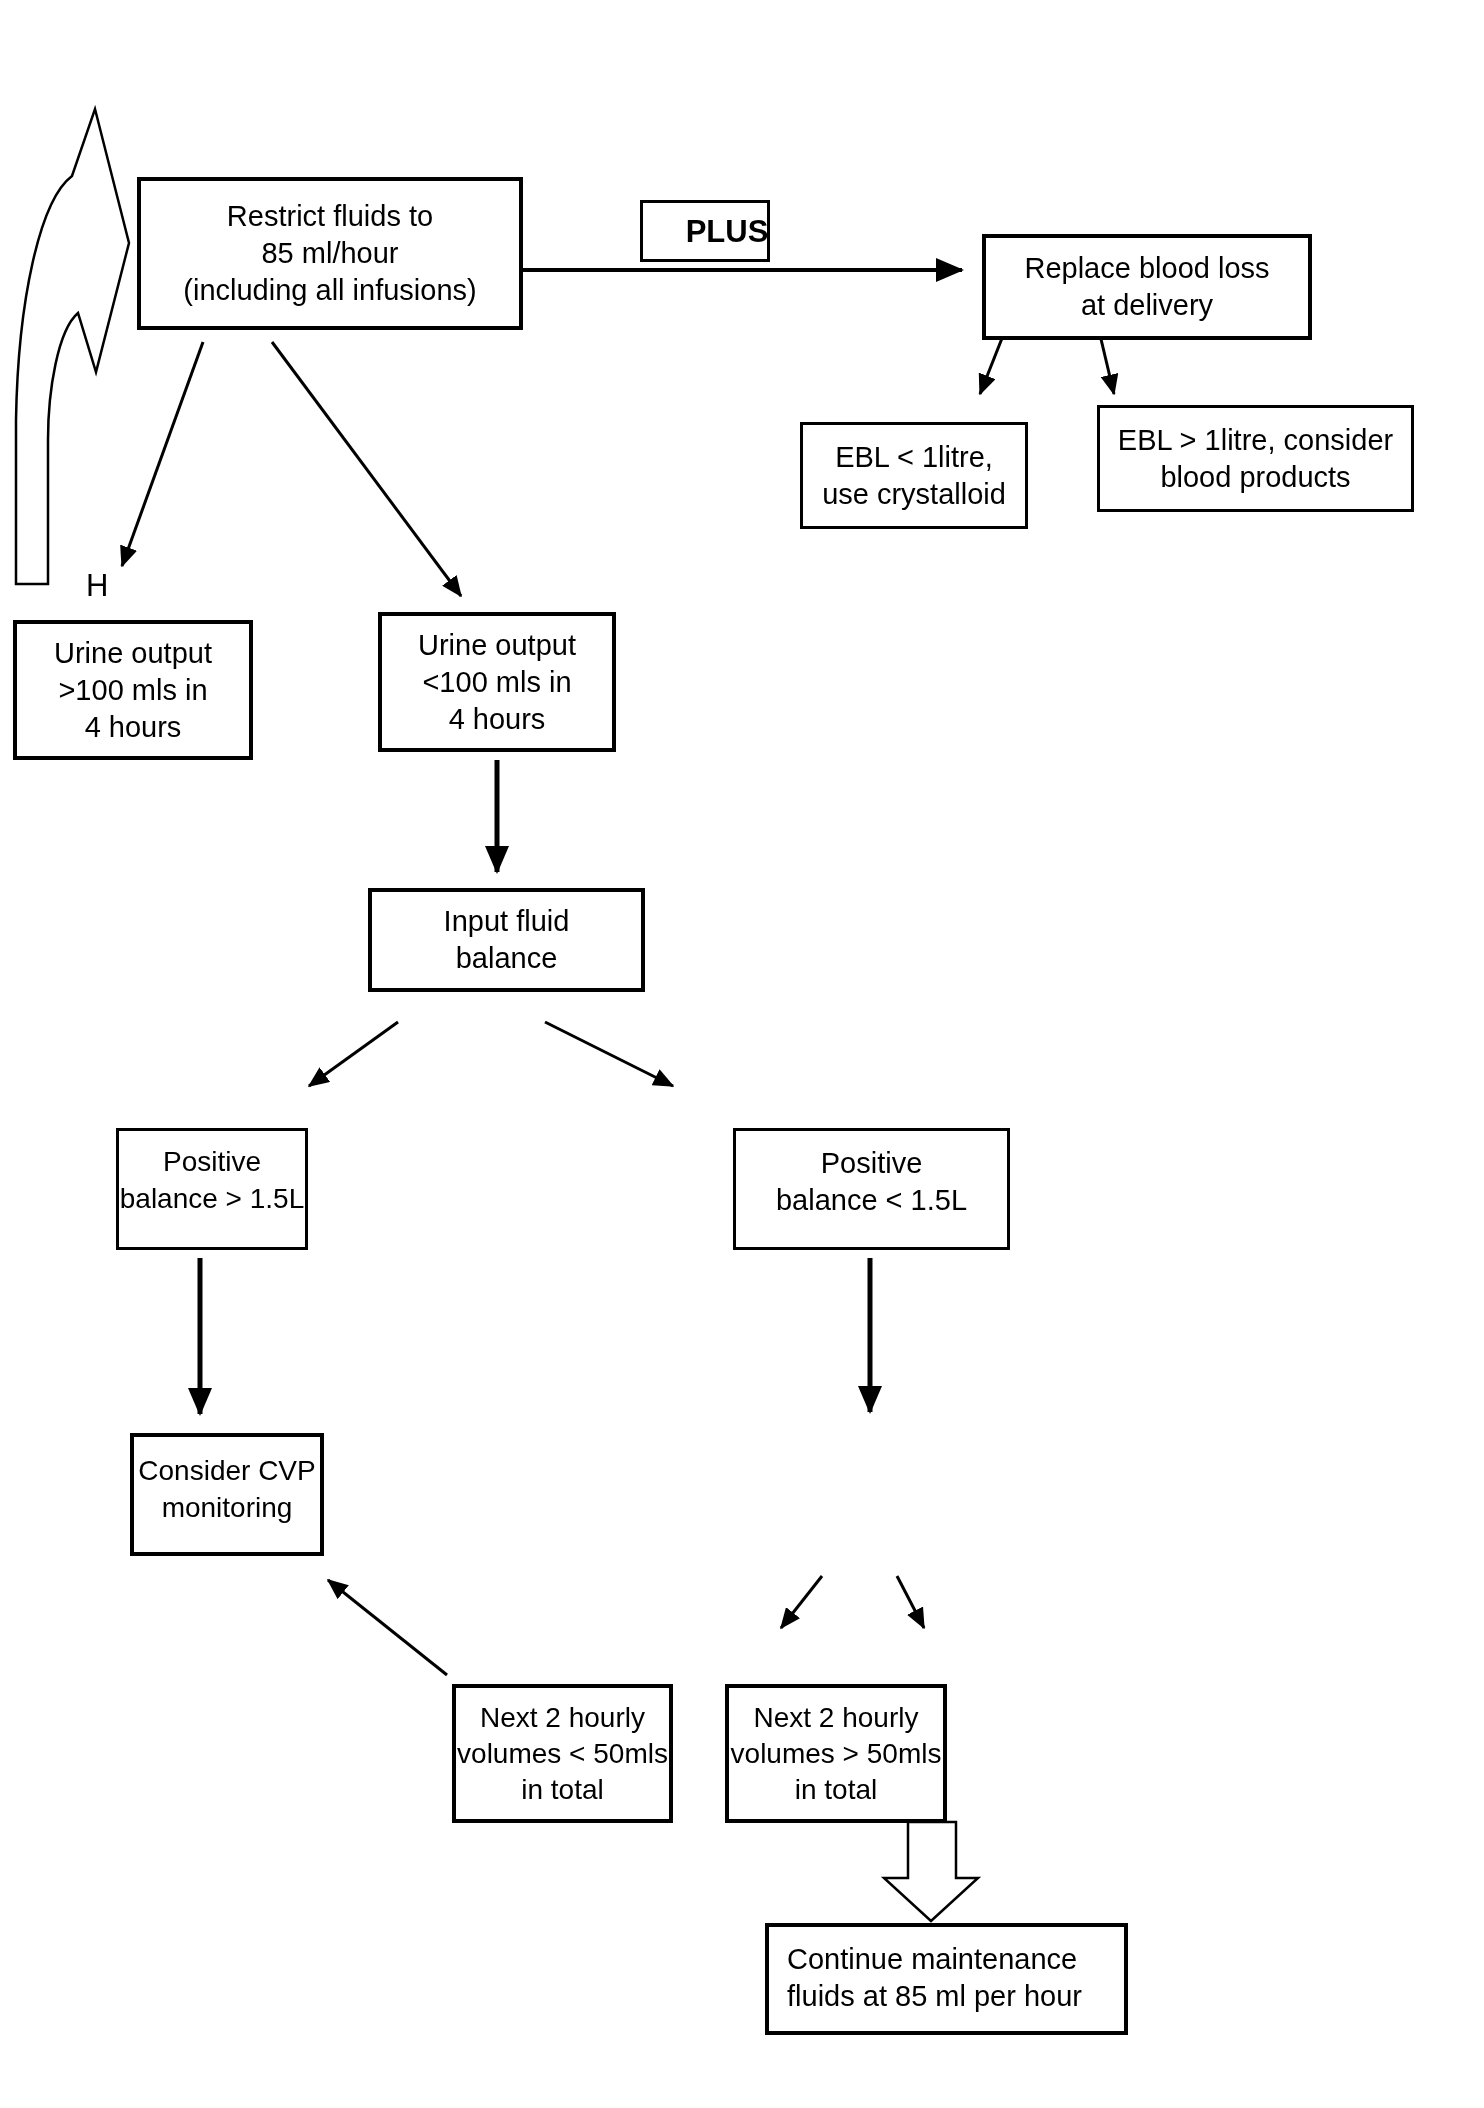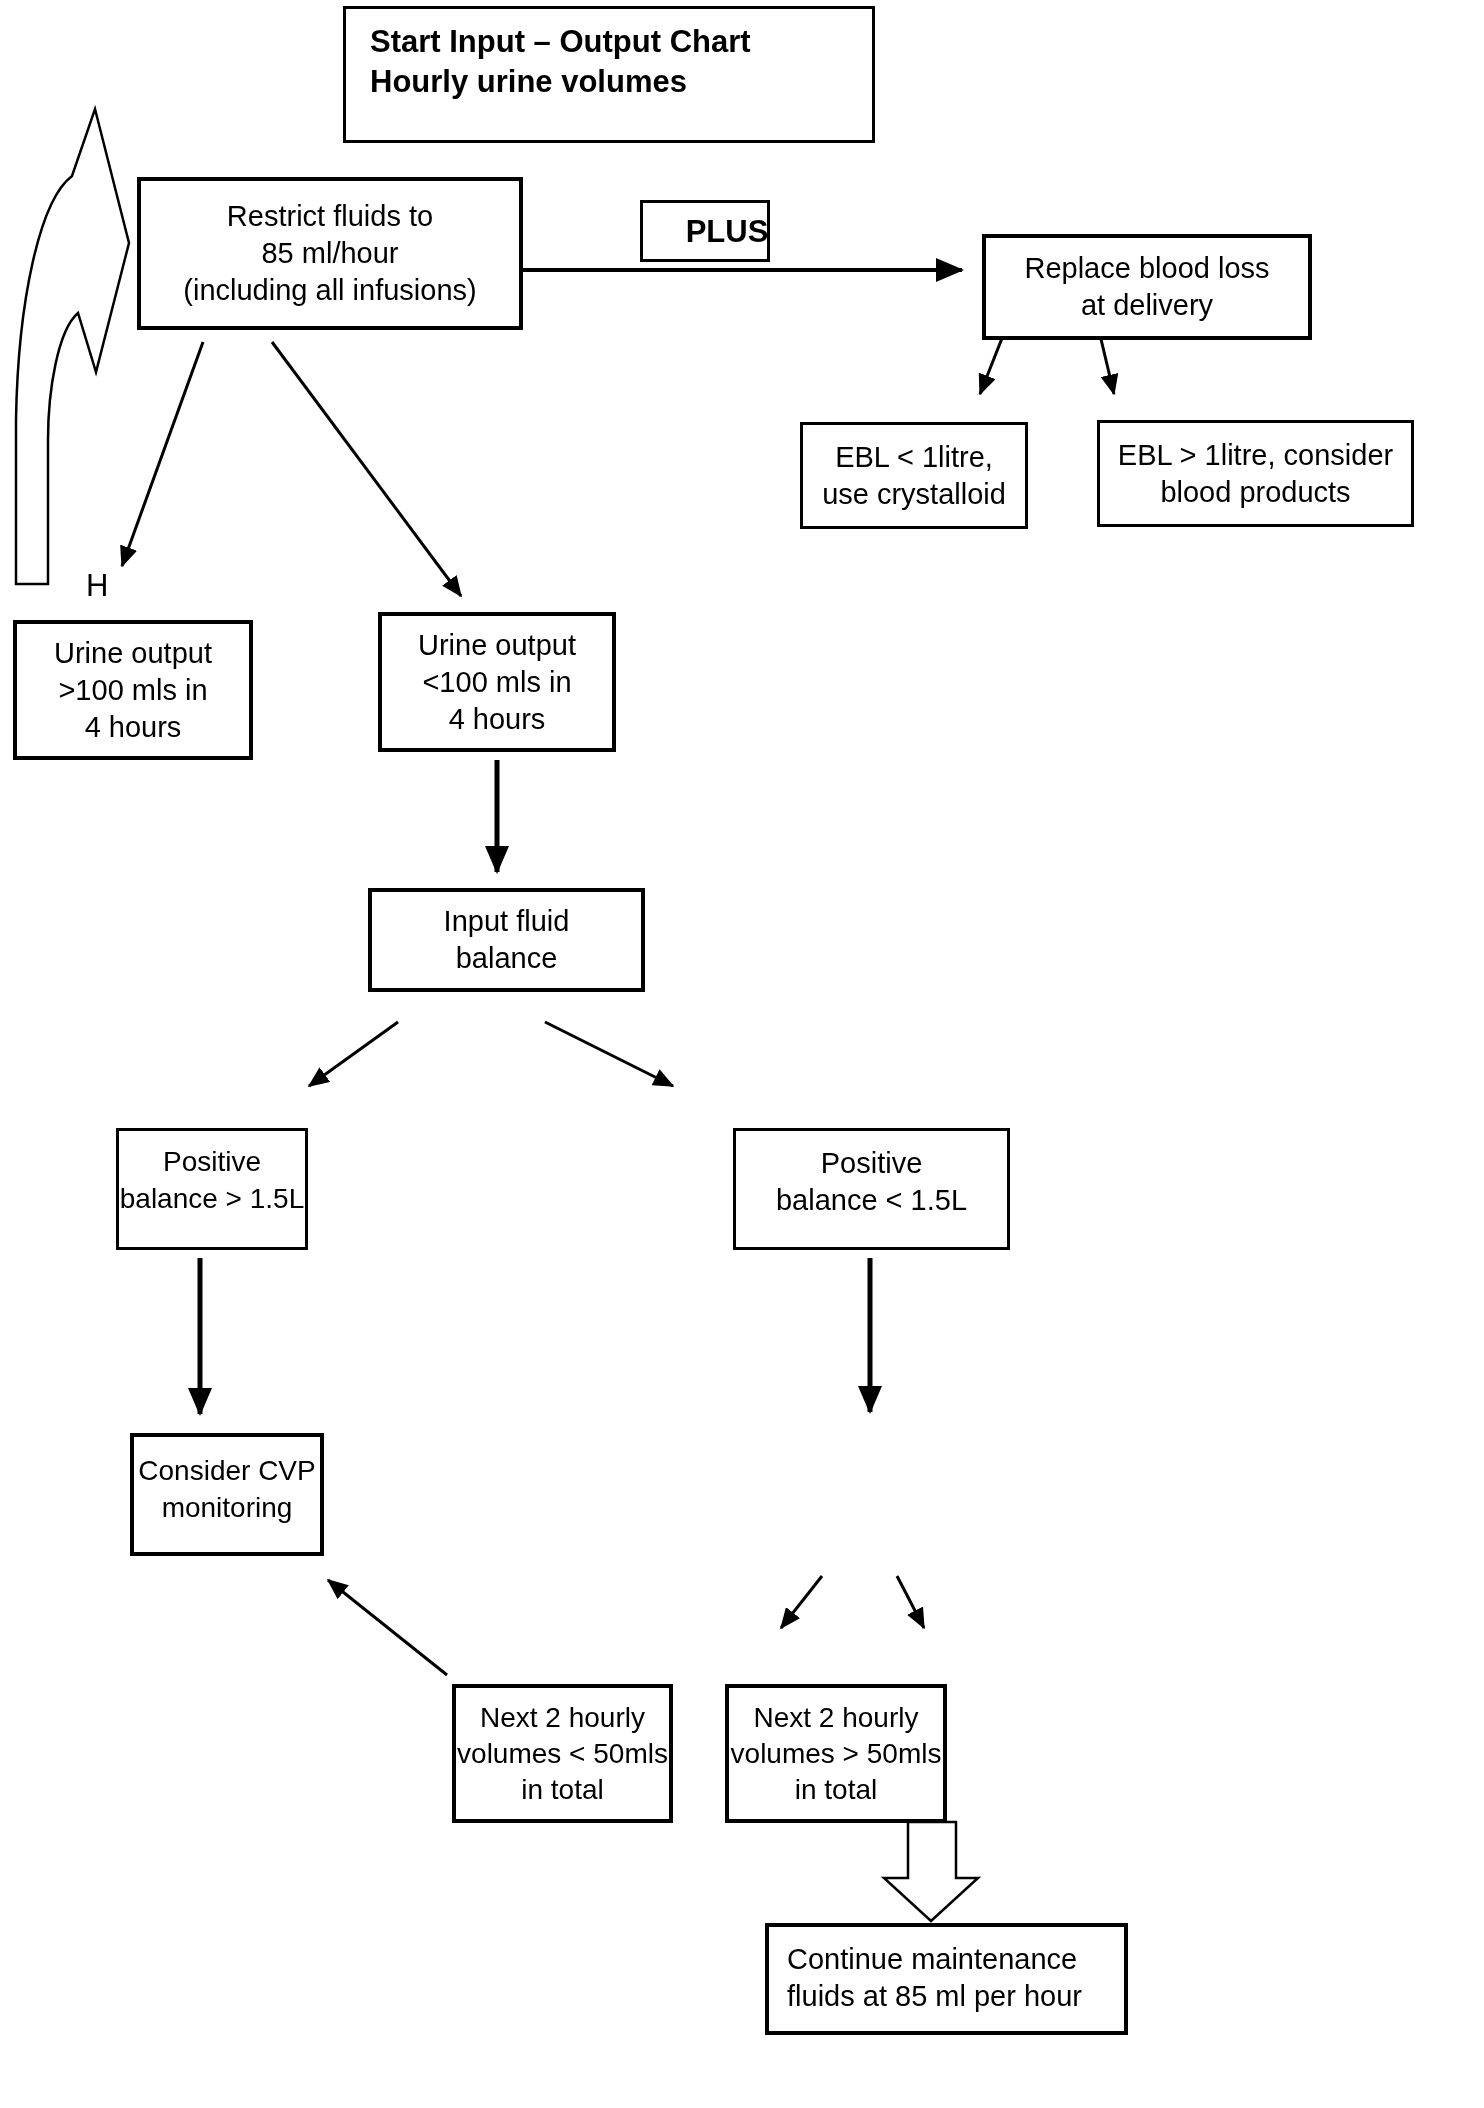--- a/index.html
+++ b/index.html
@@ -39,21 +39,21 @@
     z-index: 2;
     font-size: 31px;
     line-height: 31px;
   }
   
   #title-box    { left: 343px;  top: 6px;    width: 532px; height: 137px; font-size: 31px; line-height: 40px; padding-left: 24px; padding-bottom: 26px; }
   #restrict-box { left: 137px;  top: 177px;  width: 386px; height: 153px; }
   #plus-box     { left: 640px;  top: 200px;  width: 130px; height: 62px;  font-size: 31px; padding-left: 44px; }
   #replace-box  { left: 982px;  top: 202px;  width: 330px; height: 106px; margin-top: 32px; }
   #ebl-low-box  { left: 800px;  top: 405px;  width: 228px; height: 107px; margin-top: 17px; }
-  #ebl-high-box { left: 1097px; top: 420px;  width: 317px; height: 107px; align-items: center; }
+  #ebl-high-box { left: 1097px; top: 405px;  width: 317px; height: 107px; align-items: center; }
   #urine-high-box { left: 13px;  top: 620px; width: 240px; height: 140px; }
   #urine-low-box  { left: 378px; top: 612px; width: 238px; height: 140px; }
   #check-box    { left: 368px;  top: 888px;  width: 277px; height: 104px; }
   #pos-high-box { left: 116px;  top: 1128px; width: 192px; height: 122px; font-size: 28px; padding-bottom: 18px; }
   #pos-low-box  { left: 733px;  top: 1128px; width: 277px; height: 122px; padding-bottom: 14px; }
   #cvp-box      { left: 130px;  top: 1433px; width: 194px; height: 123px; font-size: 28px; padding-bottom: 12px; }
   #gelo-box     { left: 695px;  top: 1435px; width: 363px; height: 135px; padding-top: 20px; }
   #next-low-box  { left: 452px; top: 1684px; width: 221px; height: 139px; font-size: 28px; line-height: 36px; }
   #next-high-box { left: 725px; top: 1684px; width: 222px; height: 139px; font-size: 28px; line-height: 36px; }
   #continue-box  { left: 765px; top: 1923px; width: 363px; height: 112px; padding: 14px 0 0 18px; }
@@ -94,24 +94,20 @@
     <line x1="870" y1="1258" x2="870" y2="1412" stroke="#000" stroke-width="5" marker-end="url(#ahb)"></line>
 
     <line x1="822" y1="1576" x2="781" y2="1628" stroke="#000" stroke-width="3" marker-end="url(#ah)"></line>
     <line x1="897" y1="1576" x2="924" y2="1628" stroke="#000" stroke-width="3" marker-end="url(#ah)"></line>
 
     <line x1="447" y1="1675" x2="328" y2="1580" stroke="#000" stroke-width="3" marker-end="url(#ah)"></line>
 
     <path d="M 908 1822 L 908 1878 L 884 1878 L 931 1921 L 978 1878 L 956 1878 L 956 1822 Z" fill="#fff" stroke="#000" stroke-width="2.5"></path>
   </svg>
 
-  <div class="node bold left-align" id="title-box">
-    <div>Start Input – Output Chart</div>
-    <div>Hourly urine volumes</div>
-  </div>
 
   <div class="node thick" id="restrict-box">
     <div>Restrict fluids to</div>
     <div>85 ml/hour</div>
     <div>(including all infusions)</div>
   </div>
 
   <div class="node bold" id="plus-box">
     <div>PLUS</div>
   </div>

